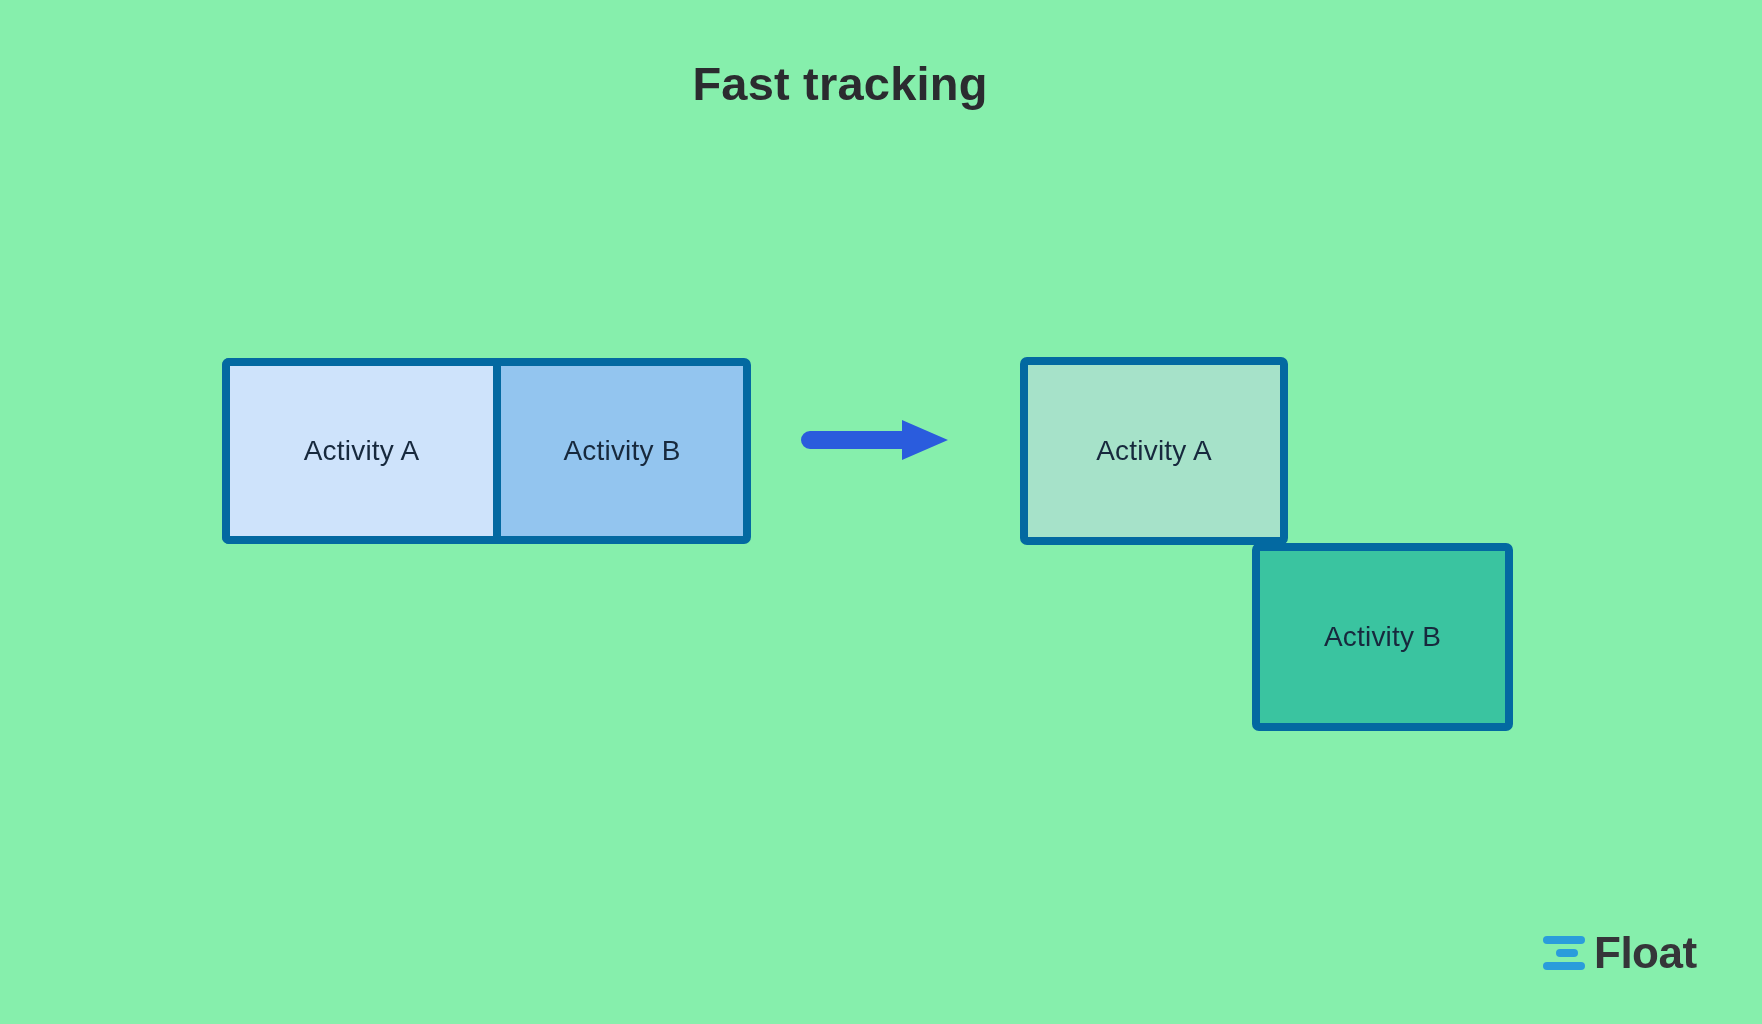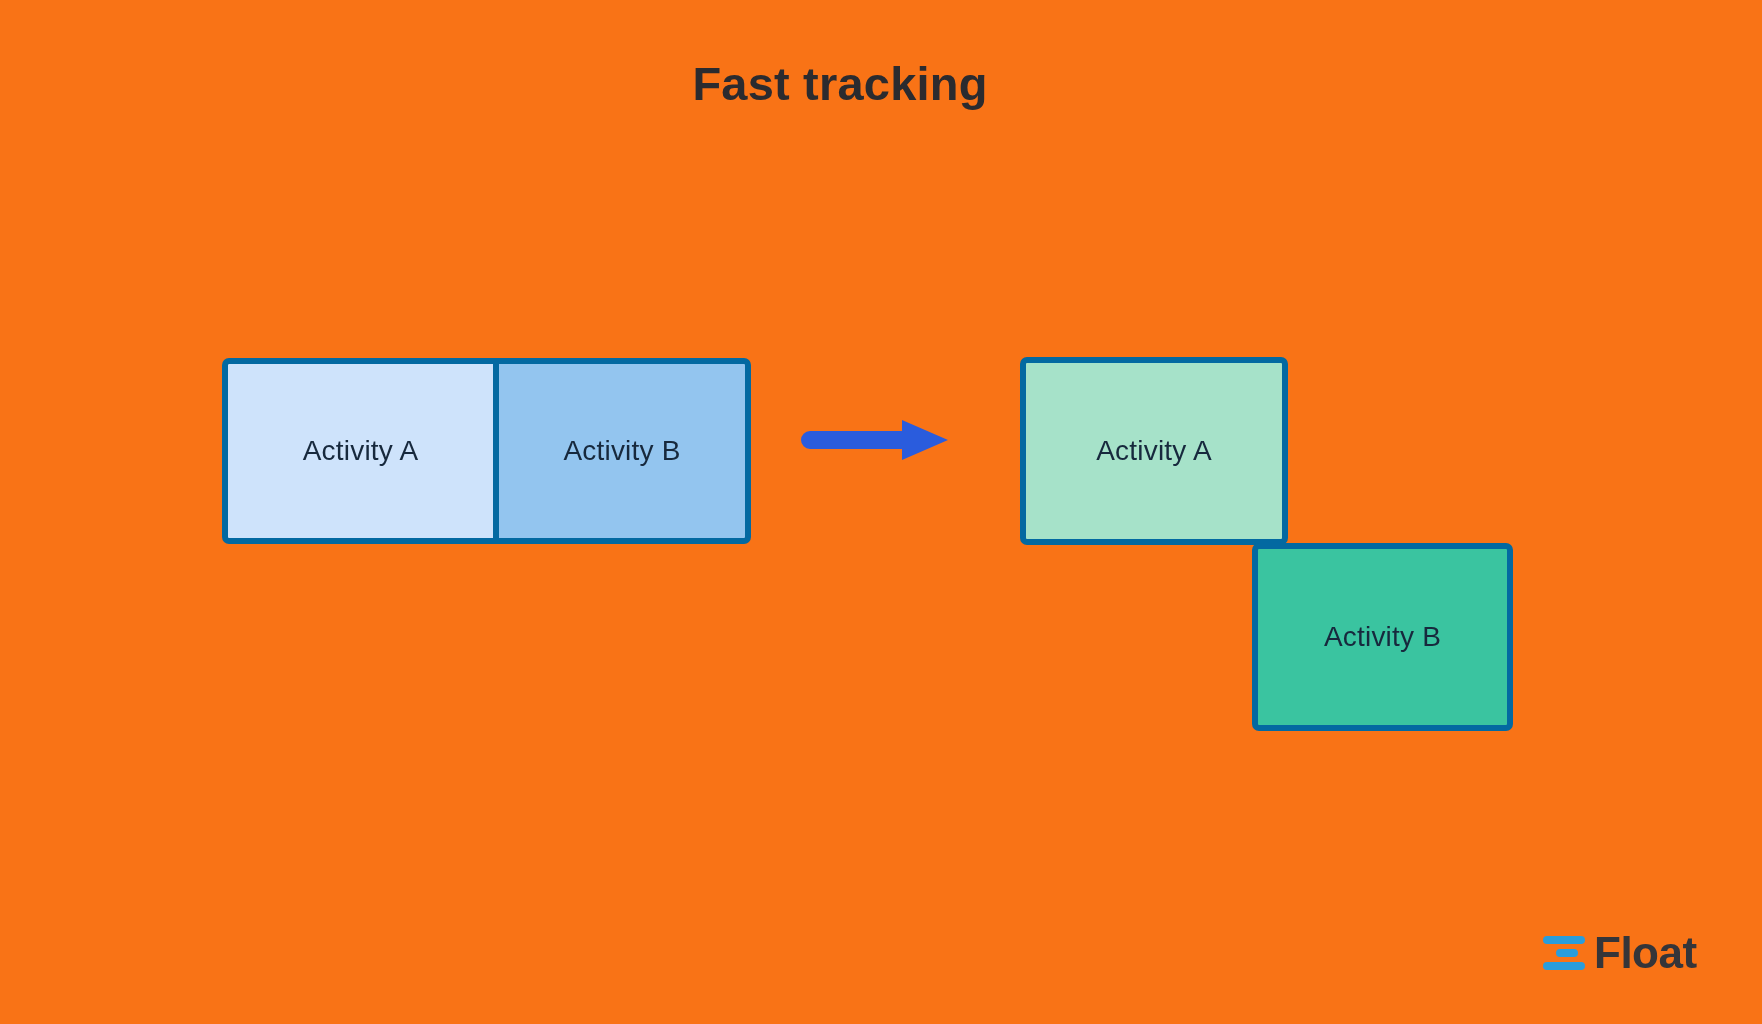--- a/index.html
+++ b/index.html
@@ -14,21 +14,21 @@
     overflow: hidden;
     font-family: "Liberation Sans", sans-serif;
     -webkit-font-smoothing: antialiased;
   }
 
   #canvas {
     position: absolute;
     inset: 0;
     width: 1762px;
     height: 1024px;
-    background: #f97316;
+    background: #86efac;
   }
 
   
   .page-title {
     position: absolute;
     left: 0;
     top: 58px;
     width: 1762px;
     text-align: center;
     font-family: "Liberation Sans", sans-serif;
@@ -38,21 +38,21 @@
     color: #2b2b2f;
     line-height: 1.1;
   }
   
   .title-shift { margin-left: -82px; display: inline-block; }
 
   
   .box {
     position: absolute;
     box-sizing: border-box;
-    border: 6px solid #0369a1;
+    border: 8px solid #0369a1;
     border-radius: 7px;
     display: flex;
     align-items: center;
     justify-content: center;
   }
   .box-label {
     font-family: "Liberation Sans", sans-serif;
     font-size: 28px;
     font-weight: 400;
     color: #17293d;

